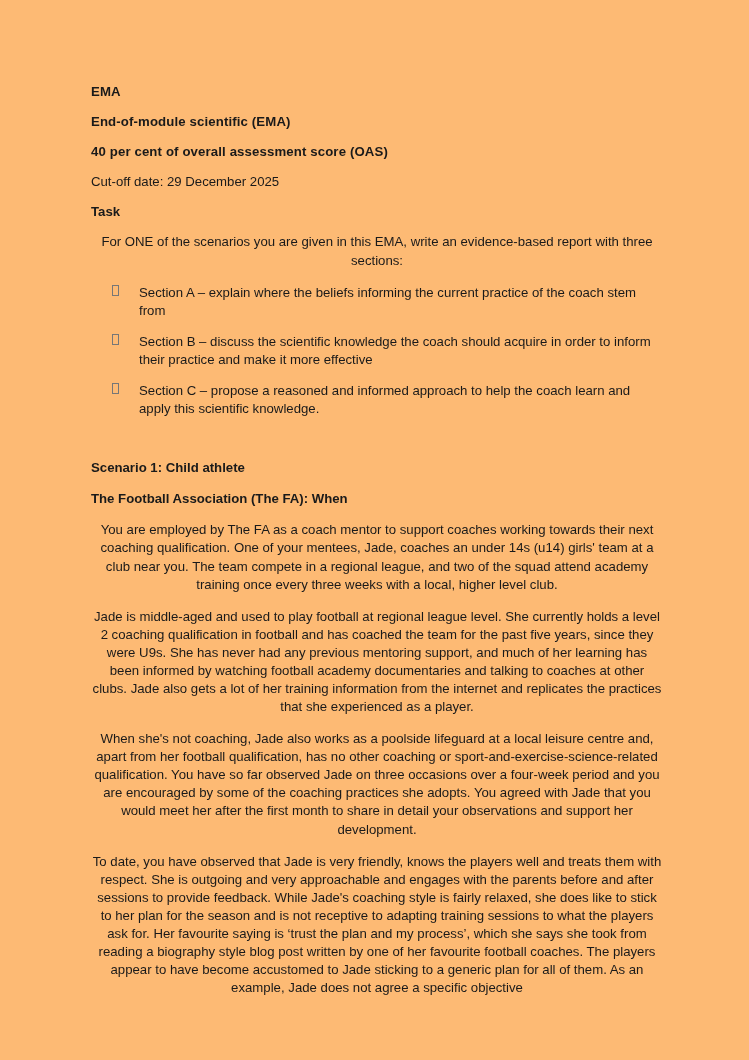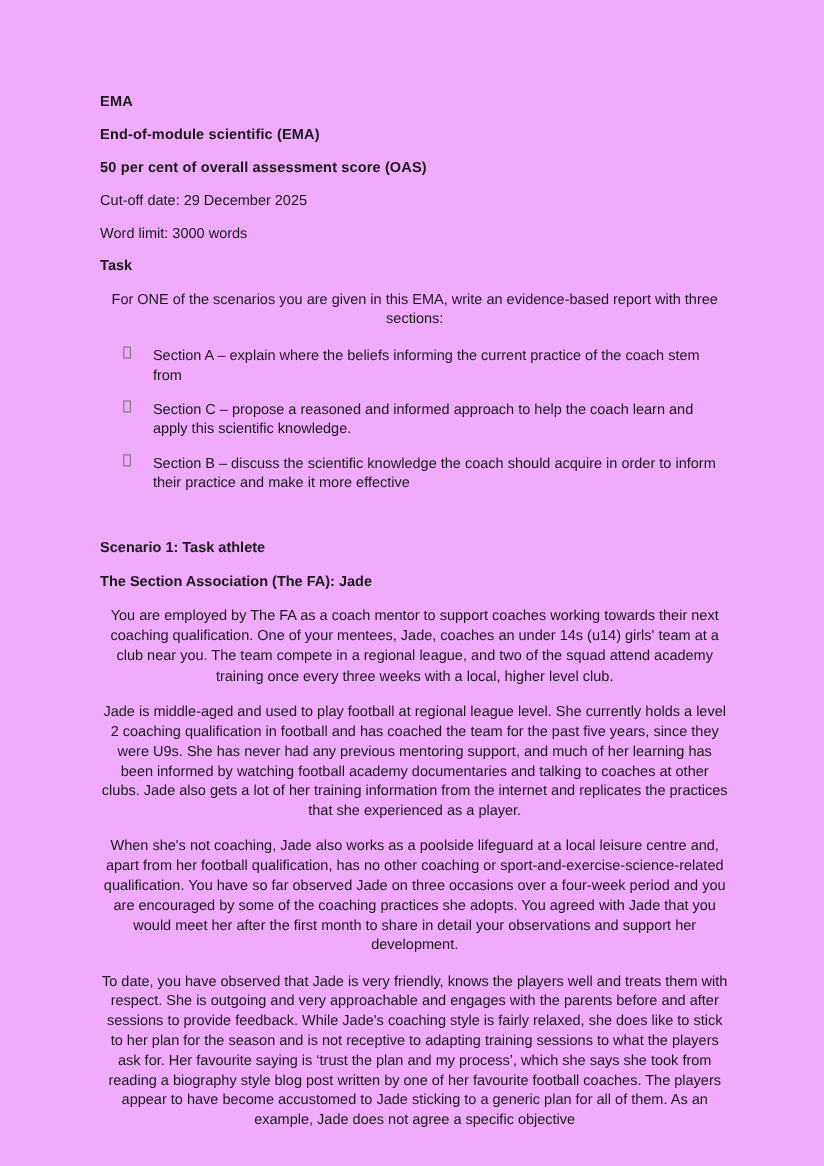--- a/index.html
+++ b/index.html
@@ -11,21 +11,21 @@
     width: 749px;
     height: 1060px;
     font-family: "Liberation Sans", sans-serif;
     color: #1a1a1a;
     -webkit-font-smoothing: antialiased;
   }
   .page {
     position: relative;
     width: 749px;
     height: 1060px;
-    background: #f0abfc;
+    background: #fdba74;
     overflow: hidden;
   }
   .content {
     position: absolute;
     left: 91px;
     top: 84px;
     width: 572px;
   }
   .heading {
     font-size: 13.2px;
@@ -88,47 +88,46 @@
   }
 </style>
 </head>
 <body>
 
 <div class="page">
   <div class="content">
 
     <p class="heading">EMA</p>
     <p class="heading">End-of-module scientific (EMA)</p>
-    <p class="heading">50 per cent of overall assessment score (OAS)</p>
+    <p class="heading">40 per cent of overall assessment score (OAS)</p>
 
     <p class="meta">Cut-off date: 29 December 2025</p>
-    <p class="meta">Word limit: 3000 words</p>
 
     <p class="task-head">Task</p>
     <p class="para">For ONE of the scenarios you are given in this EMA, write an evidence-based report with three sections:</p>
 
     <ul class="bullet-list">
       <li class="bullet-item">
         <span class="bullet-marker"></span>
         <span>Section A – explain where the beliefs informing the current practice of the coach stem from</span>
       </li>
       <li class="bullet-item">
         <span class="bullet-marker"></span>
-        <span>Section C – propose a reasoned and informed approach to help the coach learn and apply this scientific knowledge.</span>
+        <span>Section B – discuss the scientific knowledge the coach should acquire in order to inform their practice and make it more effective</span>
       </li>
       <li class="bullet-item">
         <span class="bullet-marker"></span>
-        <span>Section B – discuss the scientific knowledge the coach should acquire in order to inform their practice and make it more effective</span>
+        <span>Section C – propose a reasoned and informed approach to help the coach learn and apply this scientific knowledge.</span>
       </li>
     </ul>
 
     <div class="gap"></div>
 
-    <p class="section-head">Scenario 1: Task athlete</p>
-    <p class="section-head">The Section Association (The FA): Jade</p>
+    <p class="section-head">Scenario 1: Child athlete</p>
+    <p class="section-head">The Football Association (The FA): When</p>
 
     <p class="para">You are employed by The FA as a coach mentor to support coaches working towards their next coaching qualification. One of your mentees, Jade, coaches an under 14s (u14) girls' team at a club near you. The team compete in a regional league, and two of the squad attend academy training once every three weeks with a local, higher level club.</p>
     <p class="para">Jade is middle-aged and used to play football at regional league level. She currently holds a level 2 coaching qualification in football and has coached the team for the past five years, since they were U9s. She has never had any previous mentoring support, and much of her learning has been informed by watching football academy documentaries and talking to coaches at other clubs. Jade also gets a lot of her training information from the internet and replicates the practices that she experienced as a player.</p>
     <p class="para">When she's not coaching, Jade also works as a poolside lifeguard at a local leisure centre and, apart from her football qualification, has no other coaching or sport-and-exercise-science-related qualification. You have so far observed Jade on three occasions over a four-week period and you are encouraged by some of the coaching practices she adopts. You agreed with Jade that you would meet her after the first month to share in detail your observations and support her development.</p>
     <p class="para">To date, you have observed that Jade is very friendly, knows the players well and treats them with respect. She is outgoing and very approachable and engages with the parents before and after sessions to provide feedback. While Jade's coaching style is fairly relaxed, she does like to stick to her plan for the season and is not receptive to adapting training sessions to what the players ask for. Her favourite saying is ‘trust the plan and my process’, which she says she took from reading a biography style blog post written by one of her favourite football coaches. The players appear to have become accustomed to Jade sticking to a generic plan for all of them. As an example, Jade does not agree a specific objective</p>
 
   </div>
 </div>
 
 </body></html>

